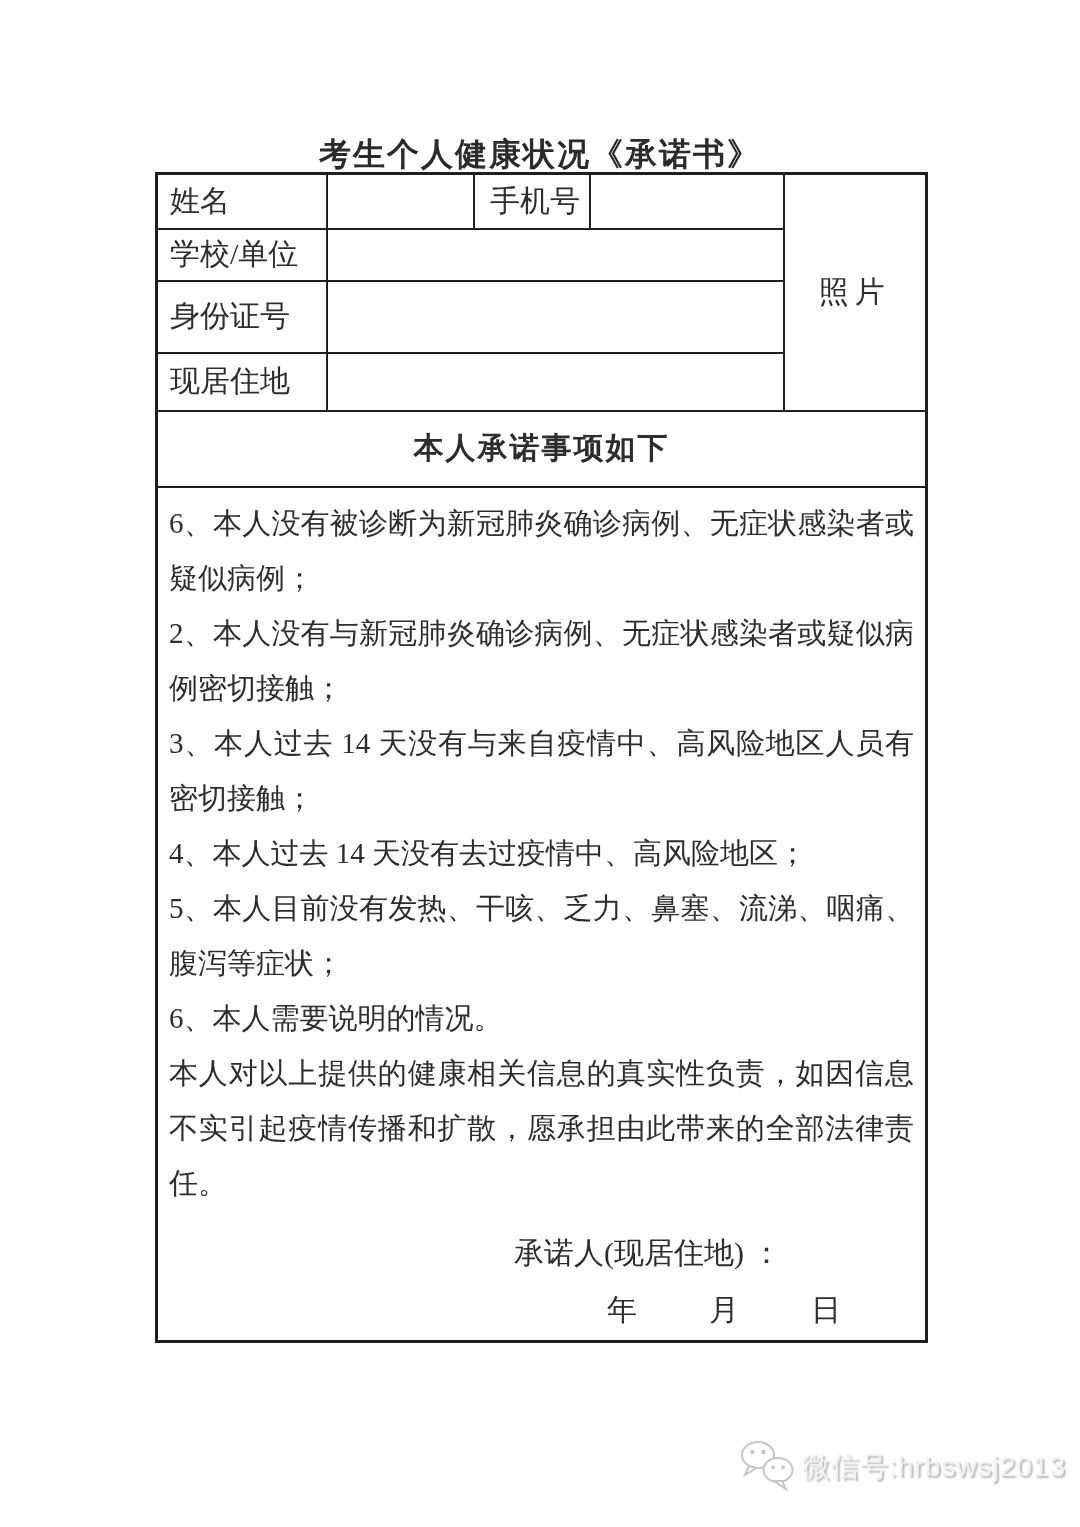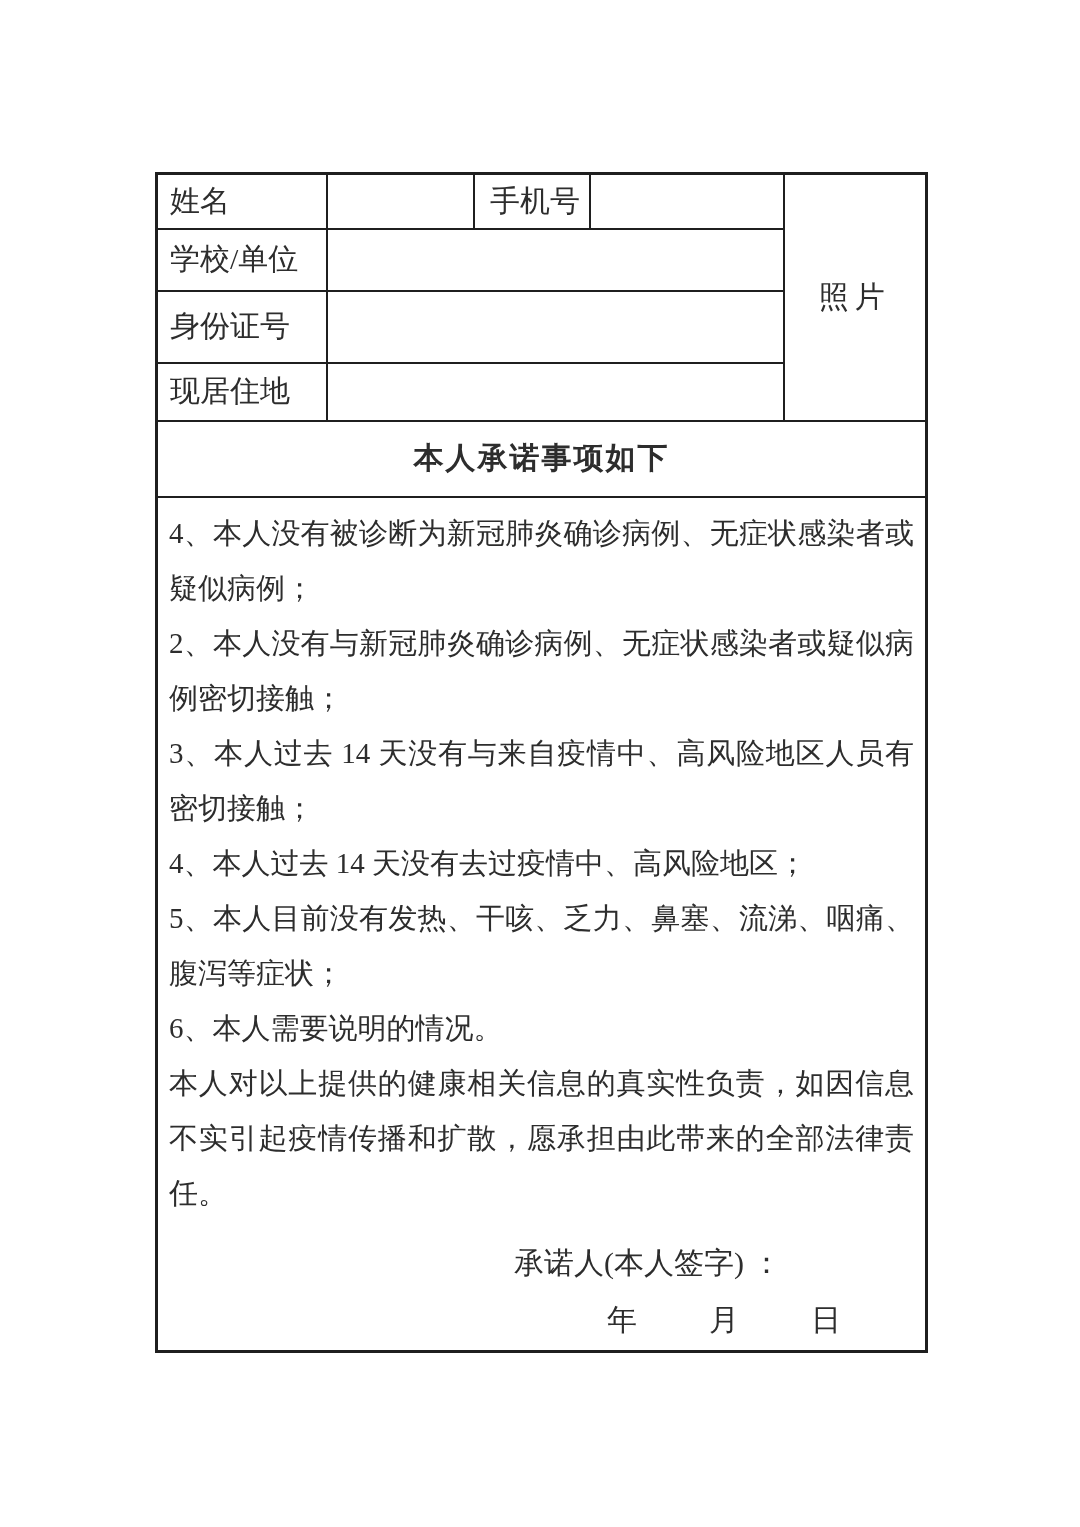--- a/index.html
+++ b/index.html
@@ -43,21 +43,21 @@
     border: 2px solid #1f1f1f;
     font-size: 30px;
     color: #2d2d2d;
     vertical-align: middle;
   }
   td.label-cell { padding-left: 12px; text-align: left; }
   td.phone-label-cell { padding-left: 8px; text-align: center; }
   td.value-cell { }
   td.photo-cell { text-align: center; letter-spacing: 6px; }
   tr.r1 { height: 55px; }
-  tr.r2 { height: 62px; }
+  tr.r2 { height: 52px; }
   tr.r3 { height: 72px; }
   tr.r4 { height: 58px; padding-left: 33px; }
   tr.r5 { height: 76px; }
   td.section-header-cell {
     text-align: center;
     font-weight: bold;
     font-size: 31px;
     letter-spacing: 2px;
   }
   td.content-cell {
@@ -102,20 +102,21 @@
     color: #f3f3f3;
     text-shadow: 2px 2px 2px #b3b3b3, -1px -1px 1px #ffffff;
     white-space: nowrap;
   }
 </style>
 </head>
 <body>
 
 <div class="page">
 
+  <div class="doc-title">考生个人健康状况《承诺书》</div>
 
   <table class="form-table">
     <colgroup>
       <col style="width:170px">
       <col style="width:147px">
       <col style="width:116px">
       <col style="width:194px">
       <col style="width:143px">
     </colgroup>
     <tbody>
@@ -136,28 +137,47 @@
       </tr>
       <tr class="r4">
         <td class="label-cell">现居住地</td>
         <td class="value-cell" colspan="3"></td>
       </tr>
       <tr class="r5">
         <td class="section-header-cell" colspan="5">本人承诺事项如下</td>
       </tr>
       <tr>
         <td class="content-cell" colspan="5">
-          <p class="commit-line">4、本人没有被诊断为新冠肺炎确诊病例、无症状感染者或疑似病例；</p>
+          <p class="commit-line">6、本人没有被诊断为新冠肺炎确诊病例、无症状感染者或疑似病例；</p>
           <p class="commit-line">2、本人没有与新冠肺炎确诊病例、无症状感染者或疑似病例密切接触；</p>
           <p class="commit-line">3、本人过去 14 天没有与来自疫情中、高风险地区人员有密切接触；</p>
           <p class="commit-line">4、本人过去 14 天没有去过疫情中、高风险地区；</p>
           <p class="commit-line">5、本人目前没有发热、干咳、乏力、鼻塞、流涕、咽痛、腹泻等症状；</p>
           <p class="commit-line">6、本人需要说明的情况。</p>
           <p class="commit-line">本人对以上提供的健康相关信息的真实性负责，如因信息不实引起疫情传播和扩散，愿承担由此带来的全部法律责任。</p>
-          <p class="signature-line">承诺人(本人签字) ：</p>
+          <p class="signature-line">承诺人(现居住地) ：</p>
           <p class="date-line">年　　月　　日</p>
         </td>
       </tr>
     </tbody>
   </table>
 
+  <div class="watermark">
+    <span>
+      <svg width="58" height="54" viewBox="0 0 58 54">
+        <g fill="#ffffff" stroke="#c6c6c6" stroke-width="2">
+          <ellipse cx="20" cy="17" rx="16" ry="13"></ellipse>
+          <path d="M11 28 L7 37 L18 30 Z"></path>
+          <ellipse cx="40" cy="32" rx="14.5" ry="12"></ellipse>
+          <path d="M44 43 L48 51 L36 43 Z"></path>
+        </g>
+        <g fill="#c6c6c6">
+          <circle cx="14.5" cy="14" r="2.2"></circle>
+          <circle cx="25.5" cy="14" r="2.2"></circle>
+          <circle cx="35" cy="29.5" r="2"></circle>
+          <circle cx="45" cy="29.5" r="2"></circle>
+        </g>
+      </svg>
+    </span>
+    <span class="watermark-text">微信号:hrbswsj2013</span>
+  </div>
 
 </div>
 
 </body></html>

